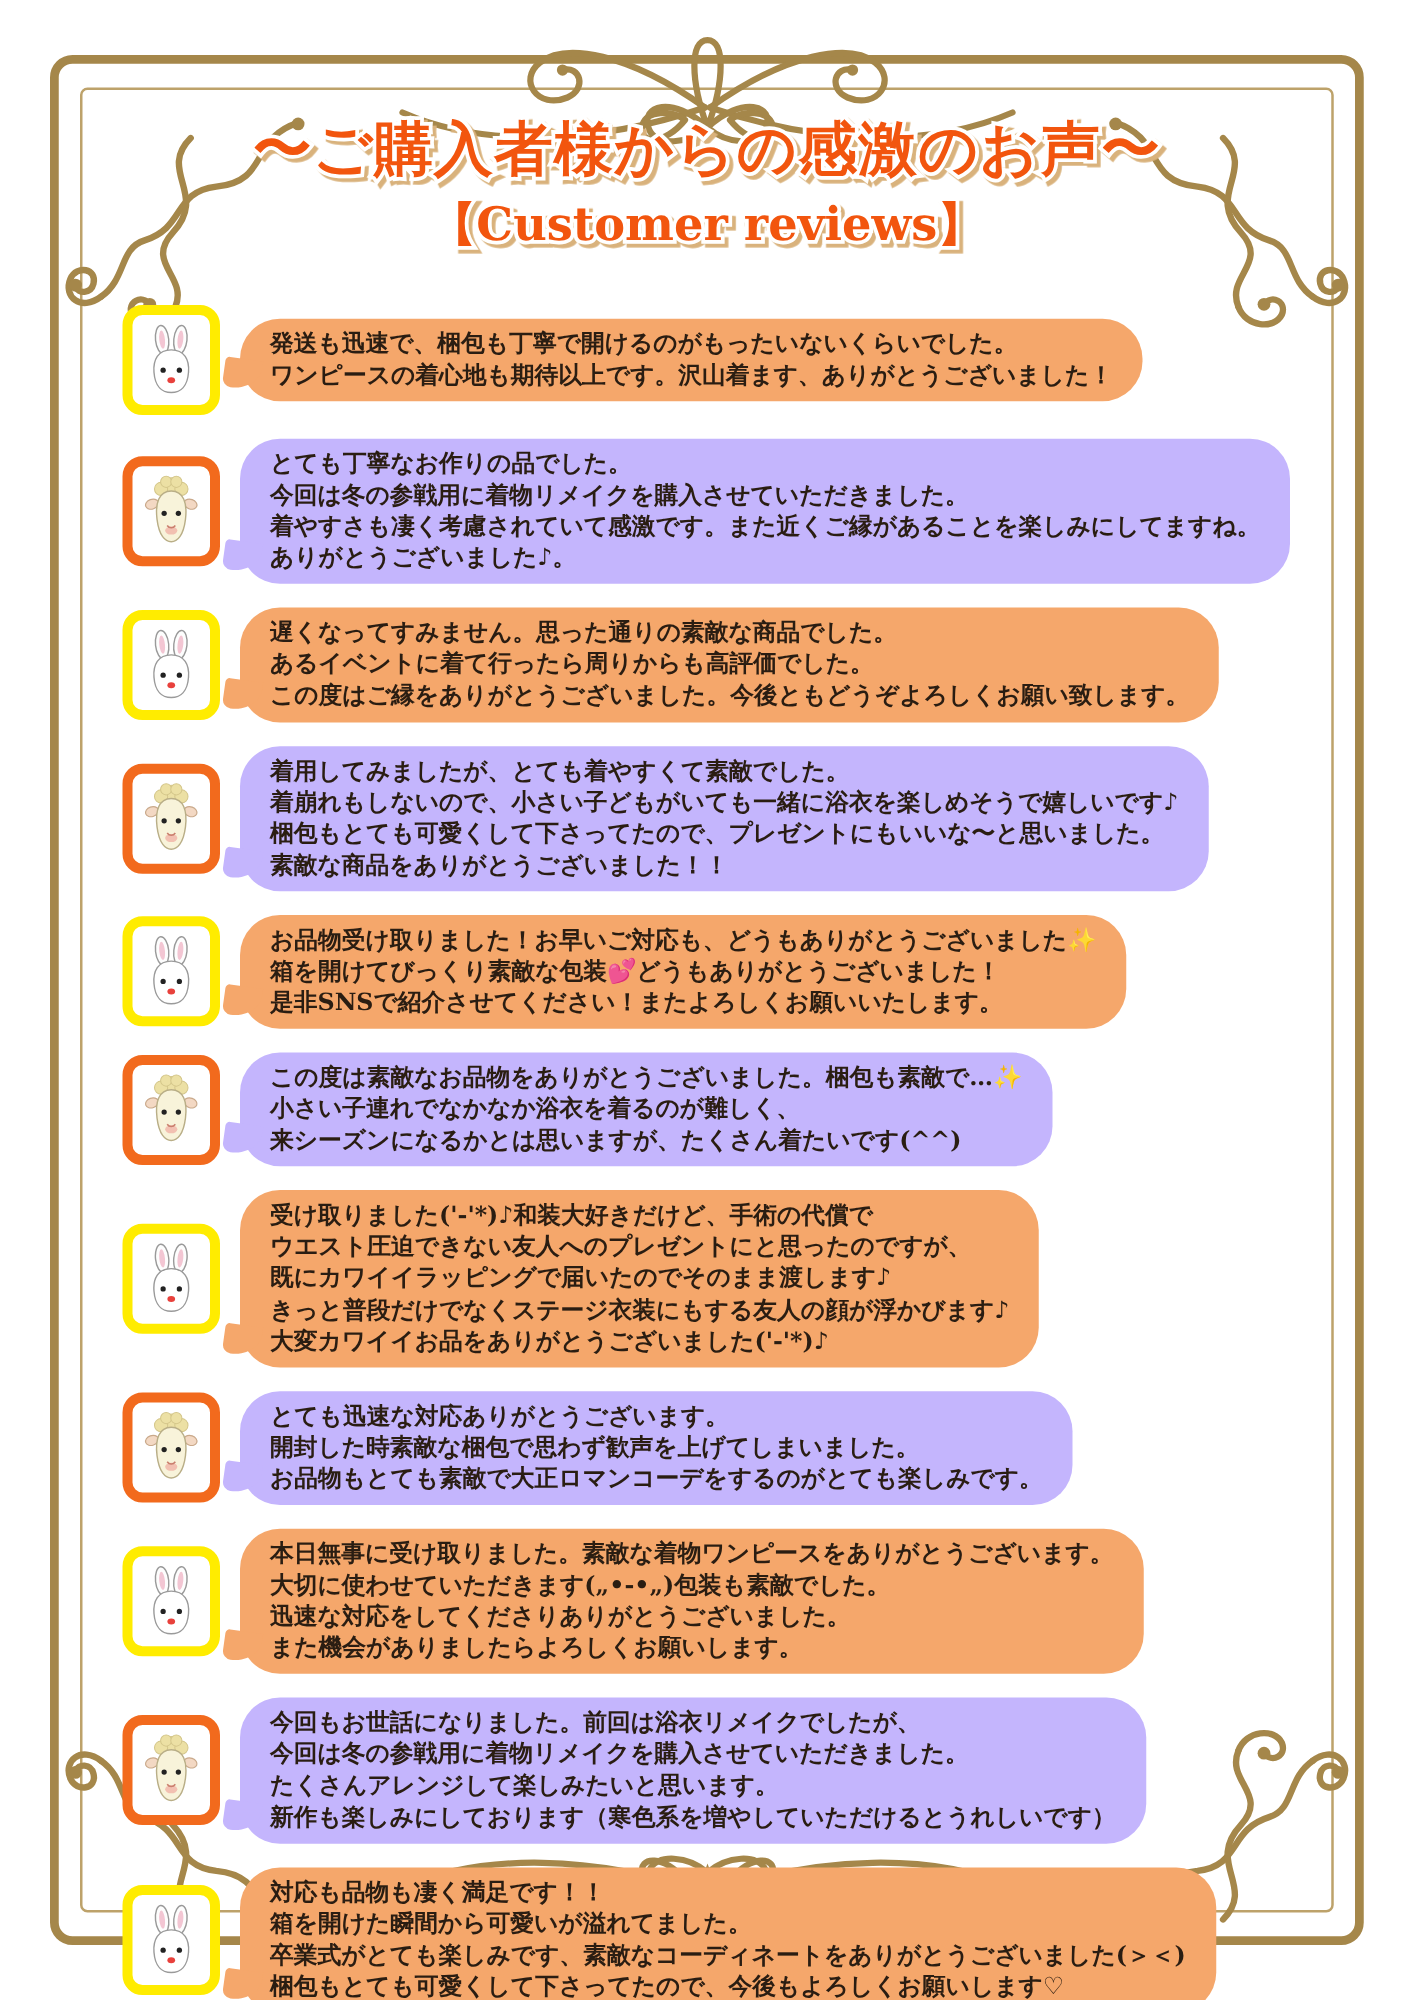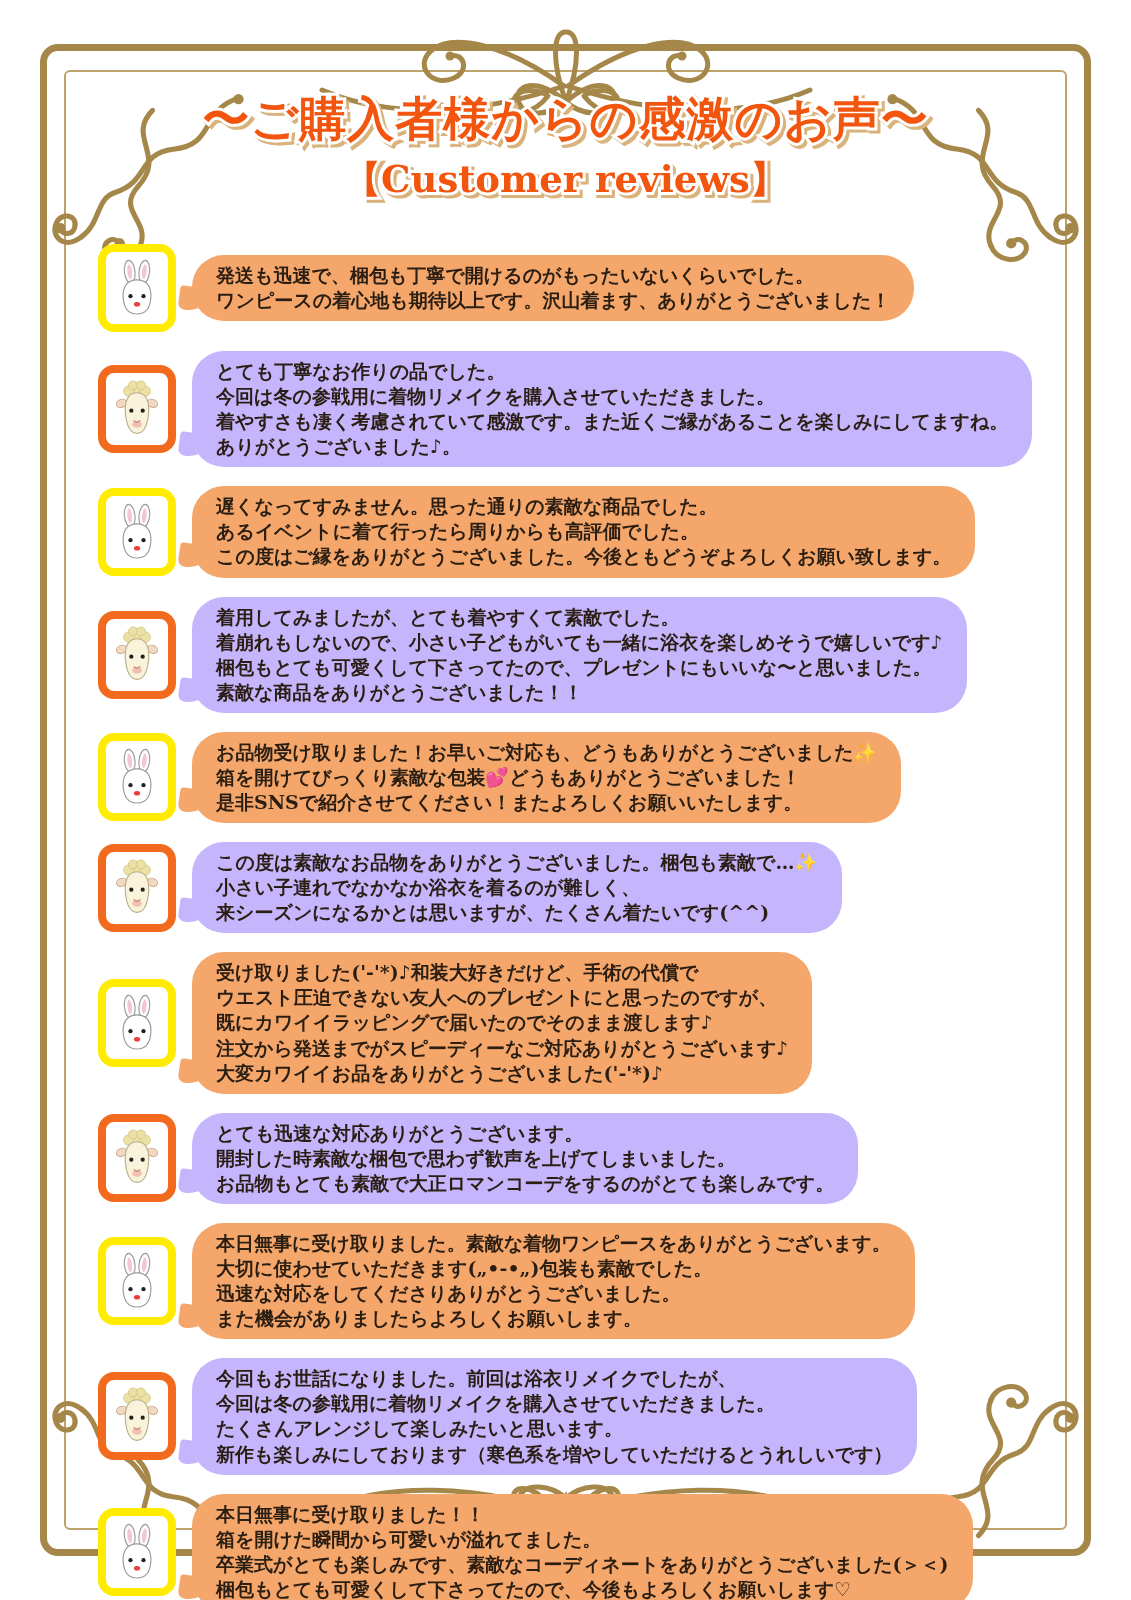--- a/index.html
+++ b/index.html
@@ -217,21 +217,21 @@
     <div class="icon-box border-yellow">
       <svg class="icon-rabbit" viewBox="0 0 64 72" style="display: block;">
             <use href="#rabbit-face"></use>
           </svg>
 
     </div>
     <div class="bubble bubble-orange">
           <div class="line">受け取りました('-'*)♪和装大好きだけど、手術の代償で</div>
           <div class="line">ウエスト圧迫できない友人へのプレゼントにと思ったのですが、</div>
           <div class="line">既にカワイイラッピングで届いたのでそのまま渡します♪</div>
-          <div class="line">注文から発送までがスピーディーなご対応ありがとうございます♪</div>
+          <div class="line">きっと普段だけでなくステージ衣装にもする友人の顔が浮かびます♪</div>
           <div class="line">大変カワイイお品をありがとうございました('-'*)♪</div>
         </div>
   </div>
 
   <div class="row">
     <div class="icon-box border-orange">
 
       <svg class="icon-sheep" viewBox="0 0 64 72" style="display: block;">
             <use href="#sheep-face"></use>
           </svg>
@@ -274,21 +274,21 @@
   </div>
 
   <div class="row">
     <div class="icon-box border-yellow">
       <svg class="icon-rabbit" viewBox="0 0 64 72" style="display: block;">
             <use href="#rabbit-face"></use>
           </svg>
 
     </div>
     <div class="bubble bubble-orange">
-          <div class="line">本日無事に受け取りました！！</div>
+          <div class="line">対応も品物も凄く満足です！！</div>
           <div class="line">箱を開けた瞬間から可愛いが溢れてました。</div>
           <div class="line">卒業式がとても楽しみです、素敵なコーディネートをありがとうございました(＞＜)</div>
           <div class="line">梱包もとても可愛くして下さってたので、今後もよろしくお願いします♡</div>
         </div>
   </div>
 </div>
 
 </div>
 
 </body></html>

